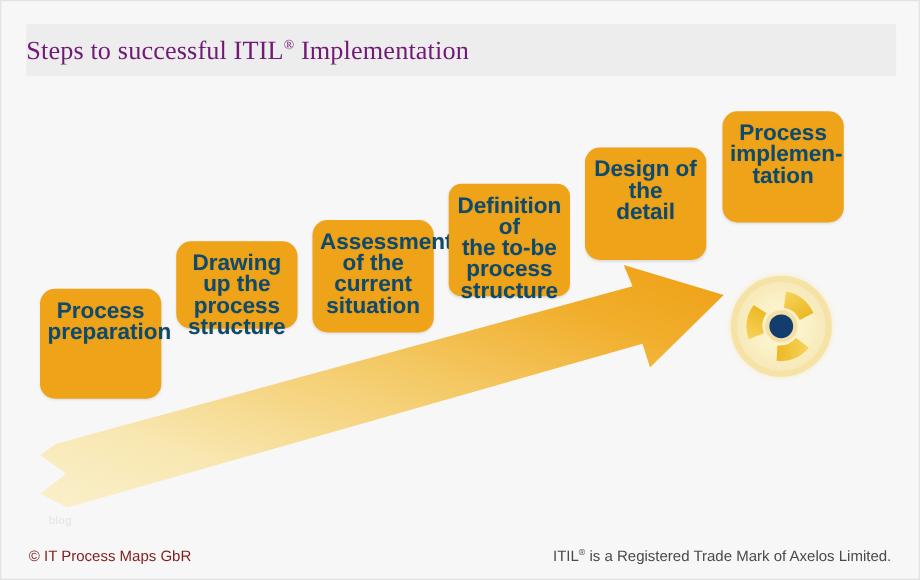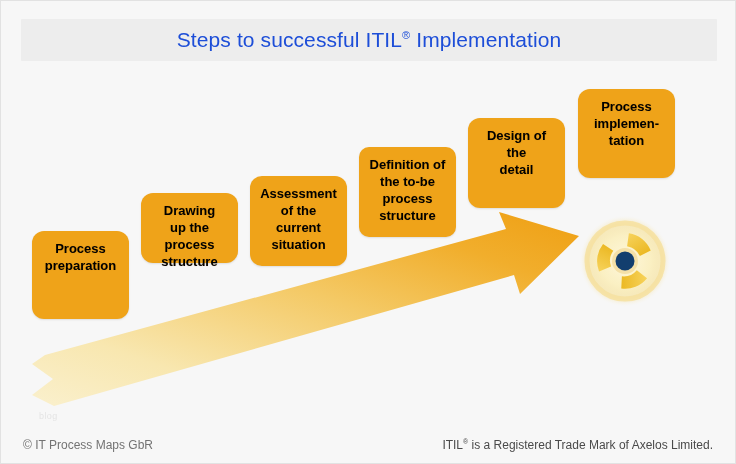--- a/index.html
+++ b/index.html
@@ -33,25 +33,26 @@
     border-radius: 1px;
   }
   #title-text {
     position: absolute;
     left: 20px;
     top: 18px;
     width: 696px;
     height: 42px;
     display: flex;
     align-items: center;
-    justify-content: center;
+    justify-content: flex-start;
     font-size: 21px;
-    color: #1d4ed8;
+    color: #701a75;
     letter-spacing: 0.1px;
     white-space: nowrap;
+    font-family: Liberation Serif, serif;
   }
   #title-text sup {
     font-size: 11px;
     vertical-align: super;
     line-height: 0;
   }
 
   
   #arrow-wrap {
     position: absolute;
@@ -62,23 +63,23 @@
     pointer-events: none;
   }
 
   
   .step-box {
     position: absolute;
     background: #efa319;
     border-radius: 12px;
     box-sizing: border-box;
     box-shadow: 0 1px 2px rgba(0,0,0,0.10);
-    color: #000000;
+    color: #0c4a6e;
     font-weight: bold;
-    font-size: 13px;
+    font-size: 18px;
     line-height: 17px;
     text-align: center;
     padding-top: 9px;
     padding-left: 6px;
     padding-right: 6px;
     text-shadow: 0 0 1px rgba(180,110,0,0.35);
   }
 
   
   #logo {
@@ -96,21 +97,21 @@
     top: 410px;
     font-size: 9px;
     color: #e4e4e4;
     letter-spacing: 0.4px;
   }
   #footer-left {
     position: absolute;
     left: 22px;
     top: 437px;
     font-size: 12px;
-    color: #737373;
+    color: #7f1d1d;
   }
   #footer-right {
     position: absolute;
     right: 22px;
     top: 437px;
     font-size: 12px;
     color: #4a4a4a;
     text-align: right;
   }
   #footer-right sup, #footer-left sup {

